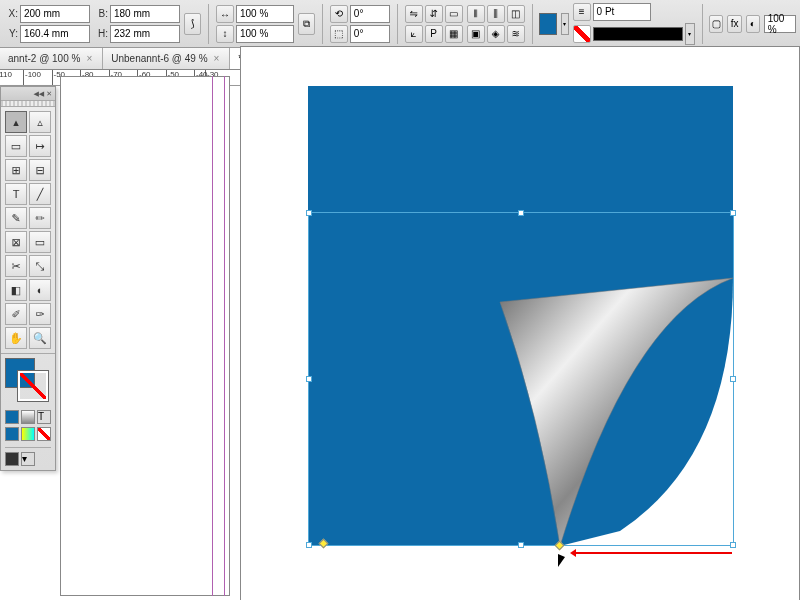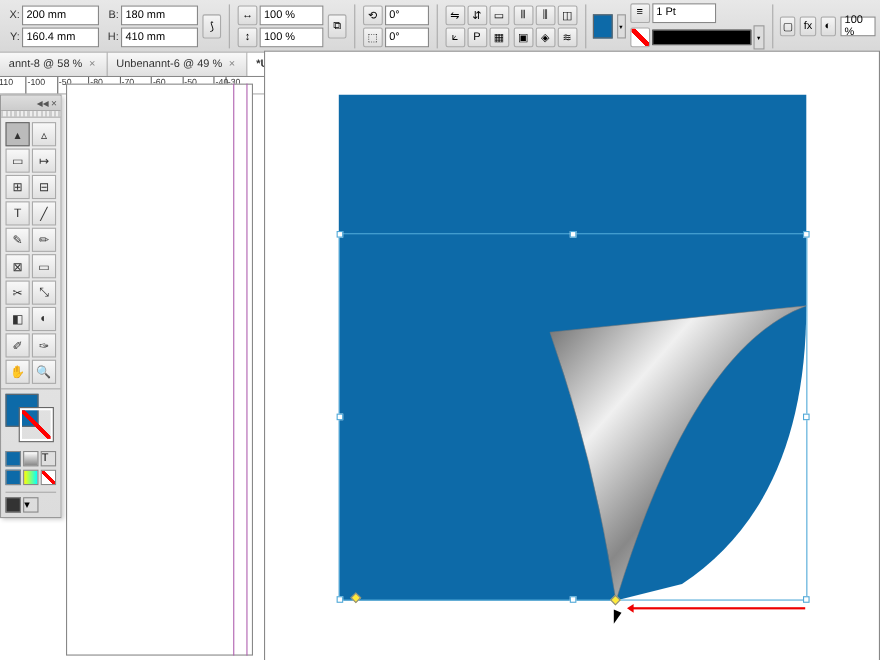--- a/index.html
+++ b/index.html
@@ -66,21 +66,21 @@
   <div class="xyblock">
     <div class="row">
       <span class="lbl">B:</span>
       <div class="fld">
           <span>180 mm</span>
         </div>
     </div>
     <div class="row">
       <span class="lbl">H:</span>
       <div class="fld">
-          <span>410 mm</span>
+          <span>232 mm</span>
         </div>
     </div>
   </div>
   <div class="iconbtn">⟆</div>
   <div class="sep"></div>
   <div class="scaleblock">
     <div class="row">
       <span class="iconbtn small">↔</span>
       <div class="fld small">
           <span>100 %</span>
@@ -134,41 +134,41 @@
       <span class="iconbtn small">≋</span>
     </div>
   </div>
   <div class="sep"></div>
   <div class="colorswatch" style="background:#0d6aa8"></div>
   <div class="dropdown">▾</div>
   <div class="miscblock">
     <div class="row">
       <span class="iconbtn small">≡</span>
       <div class="fld small">
-          <span>1 Pt</span>
+          <span>0 Pt</span>
         </div>
     </div>
     <div class="row">
       <span class="iconbtn small" style="background:linear-gradient(45deg,transparent 40%,red 40%,red 60%,transparent 60%),#fff"></span>
       <div class="strokebar"></div>
       <div class="dropdown">▾</div>
     </div>
   </div>
   <div class="sep"></div>
   <span class="iconbtn small">▢</span>
   <span class="iconbtn small" style="">fx</span>
   <span class="iconbtn small">◐</span>
   <div class="fld tiny">
       <span>100 %</span>
     </div>
 </div>
 
 <div class="tabbar">
   <div class="tab">
-      <span>annt-8 @ 58 %</span>
+      <span>annt-2 @ 100 %</span>
       <span class="x">×</span>
     </div>
   <div class="tab">
       <span>Unbenannt-6 @ 49 %</span>
       <span class="x">×</span>
     </div>
   <div class="tab active">
       <span>*Unbenannt-10 @ 75 %</span>
       <span class="x">×</span>
     </div>

